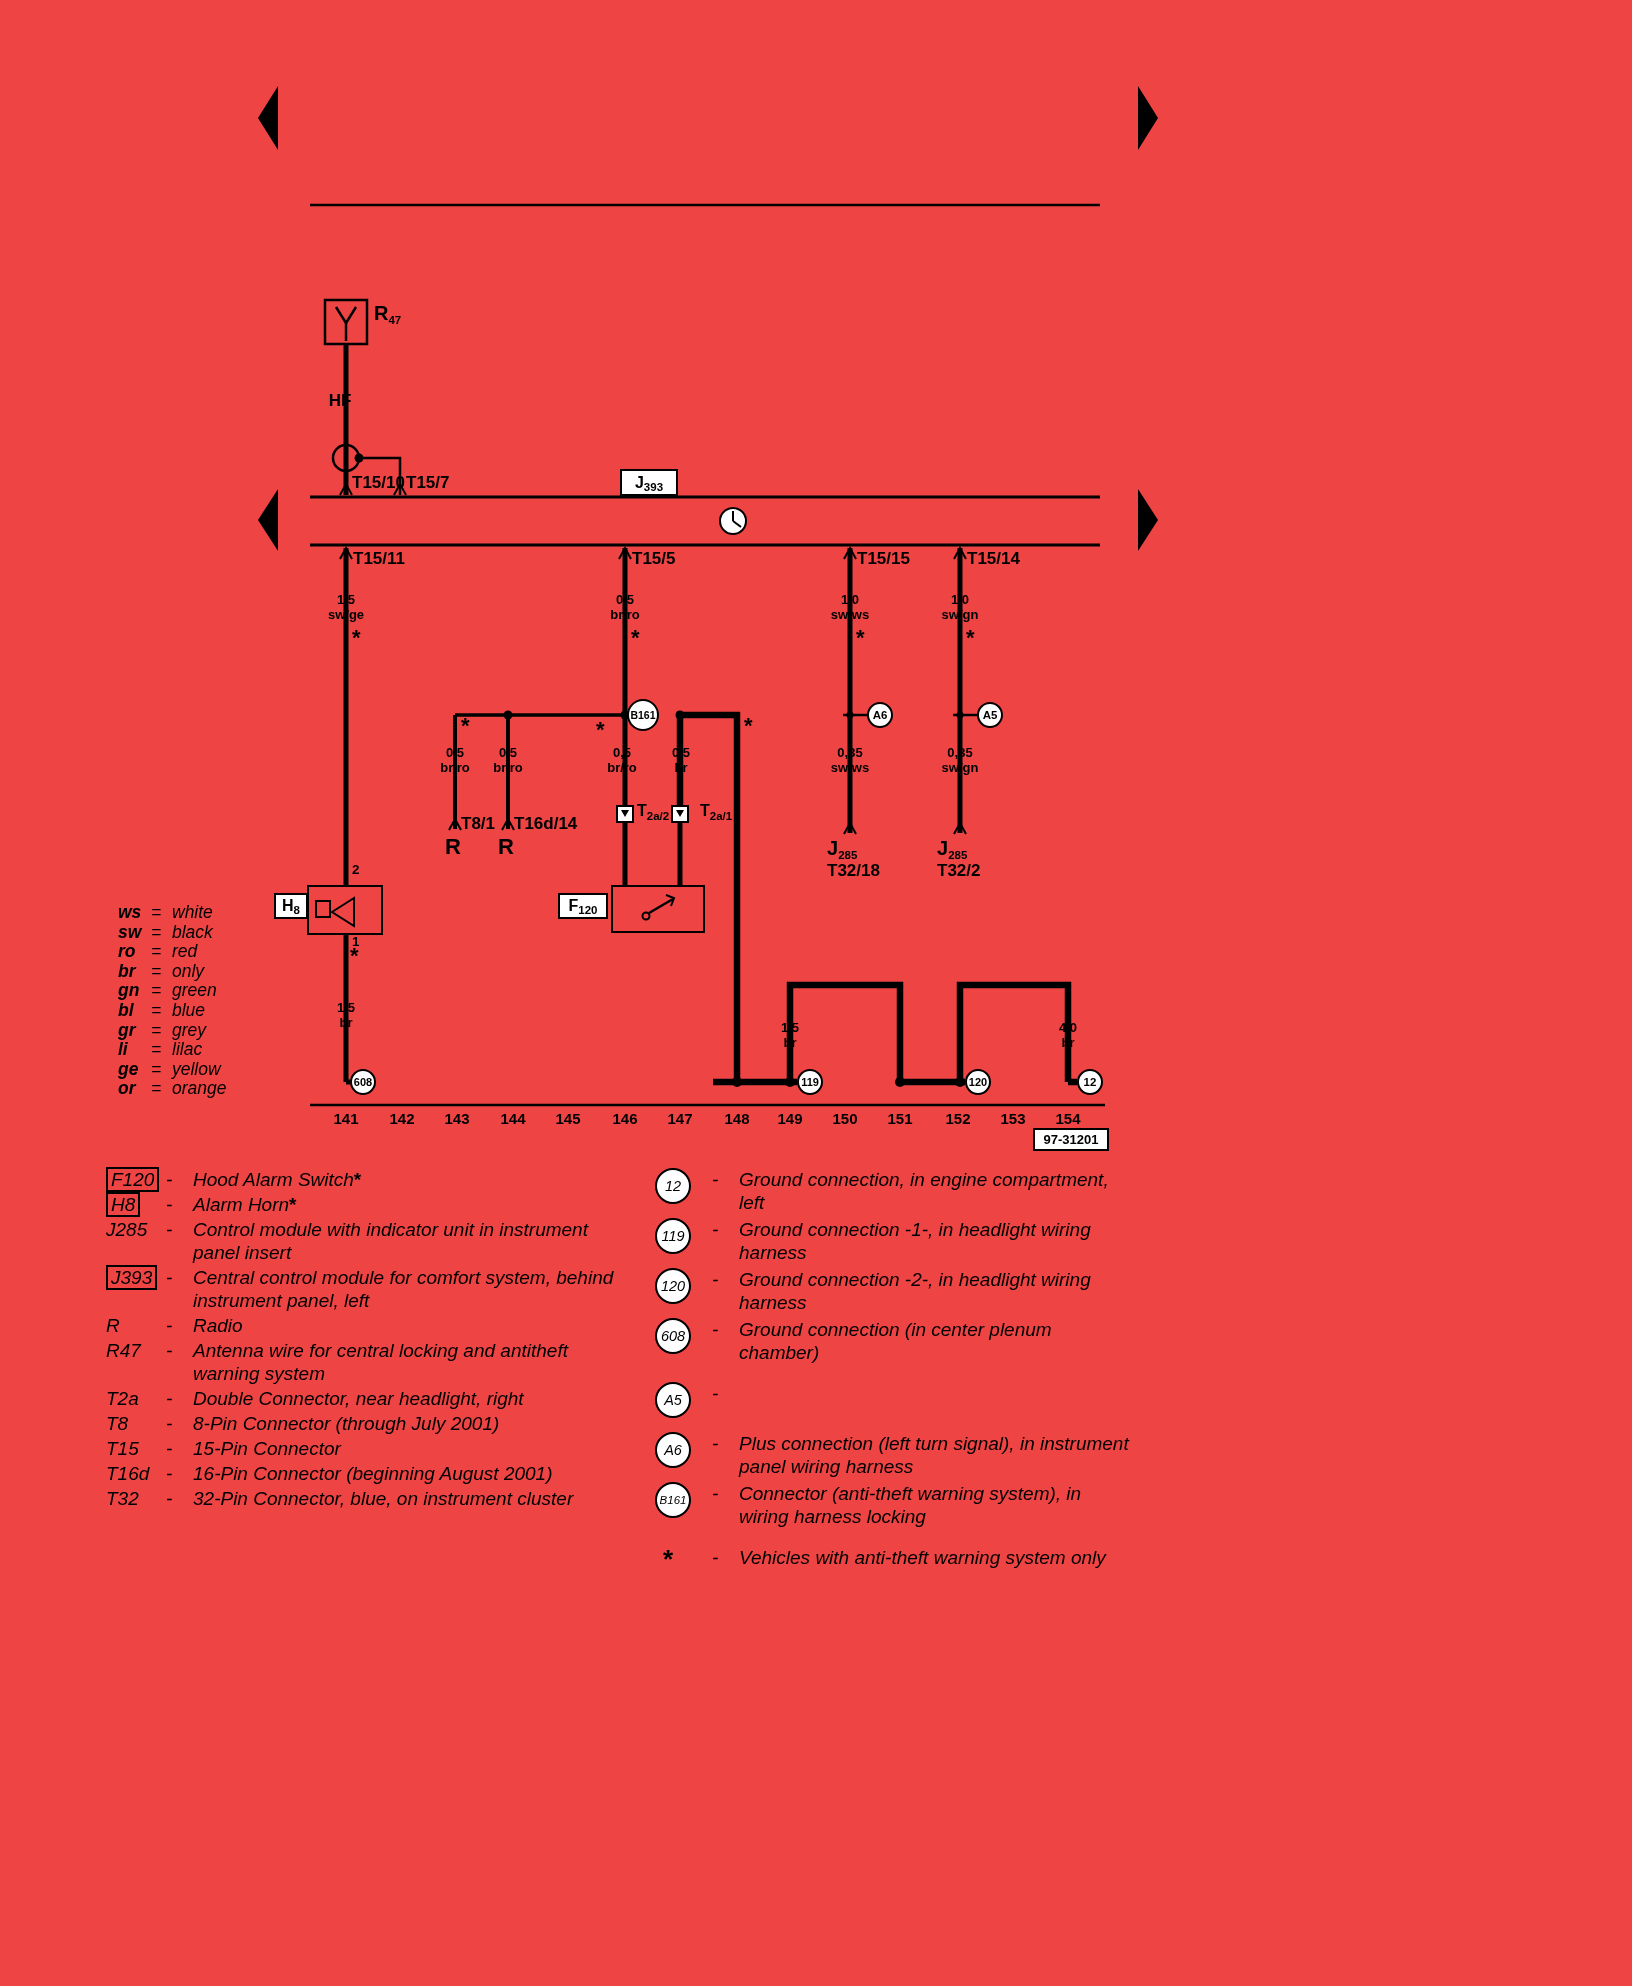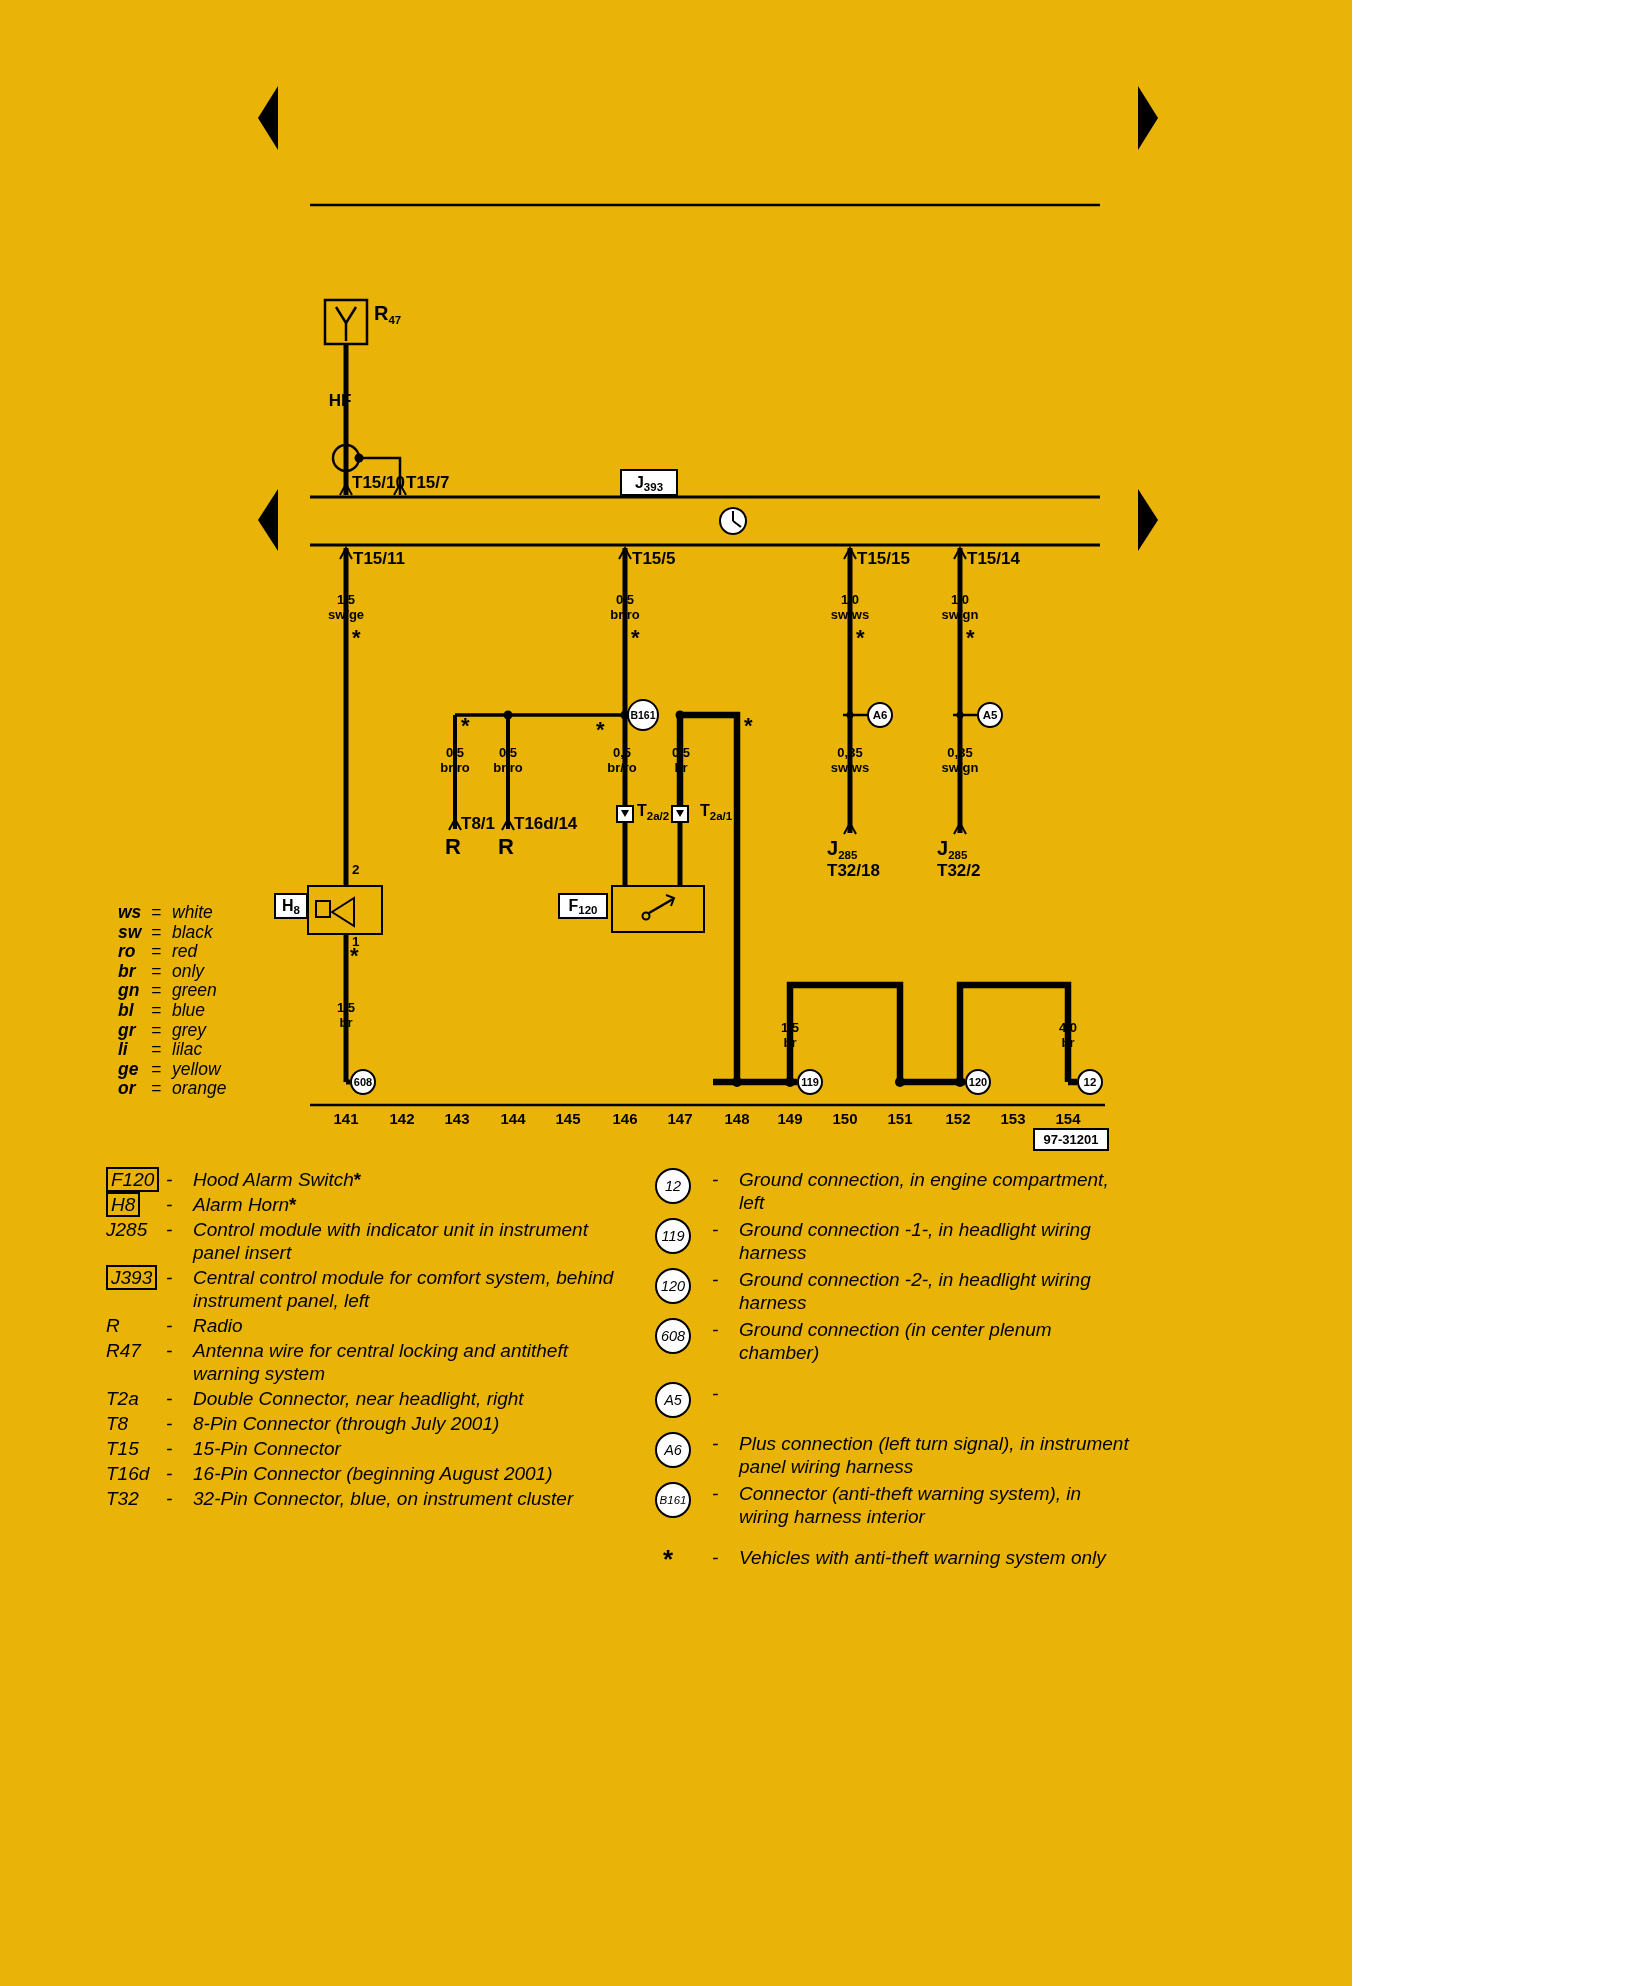--- a/index.html
+++ b/index.html
@@ -1,17 +1,17 @@
 <!DOCTYPE html>
 <html><head>
 <meta charset="utf-8">
 <style>
   * { box-sizing: border-box; }
   html, body { margin:0; padding:0; background:#ffffff; }
-  .page { position:relative; width:1352px; height:1986px; background:#eab308;
+  .page { position:relative; width:1632px; height:1986px; background:#ef4444;
           font-family:"Liberation Sans", sans-serif; color:#000; overflow:hidden; }
   svg.canvas { position:absolute; left:0; top:0; }
   .l { position:absolute; white-space:nowrap; color:#000; }
   .c { transform:translateX(-50%); text-align:center; }
   .b12 { font-weight:bold; font-size:17px; }
   .b13 { font-weight:bold; font-size:13.5px; }
   .g { font-weight:bold; font-size:13px; line-height:15px; }
   .star { font-weight:bold; font-size:22px; line-height:20px; }
   .trk { font-weight:bold; font-size:15px; }
   .rbase { font-weight:bold; font-size:20px; }
@@ -424,21 +424,21 @@
           <span class="lcirc">A6</span>
         </span>
       <span class="ldash">-</span>
       <span class="ldesc rdesc">Plus connection (left turn signal), in instrument panel wiring harness</span>
     </div>
     <div class="rrow">
       <span class="lcirc-cell">
           <span class="lcirc small-circ">B161</span>
         </span>
       <span class="ldash">-</span>
-      <span class="ldesc rdesc">Connector (anti-theft warning system), in wiring harness interior</span>
+      <span class="ldesc rdesc">Connector (anti-theft warning system), in wiring harness locking</span>
     </div>
     <div class="rrow mt">
       <span class="lcirc-cell"><span class="lstar-big">*</span></span>
       <span class="ldash">-</span>
       <span class="ldesc rdesc">Vehicles with anti-theft warning system only</span>
     </div>
   </div>
 
 </div>
 

